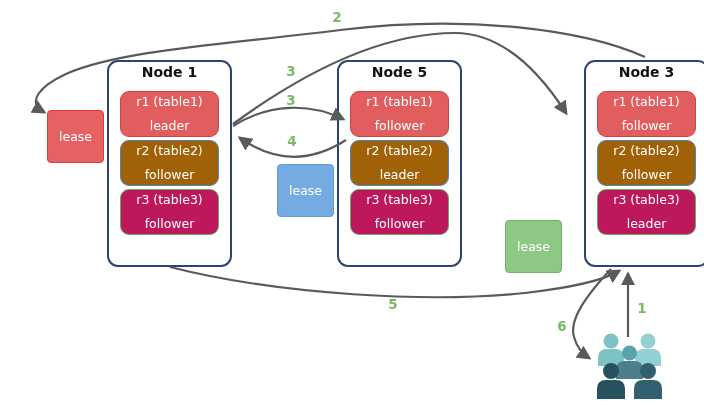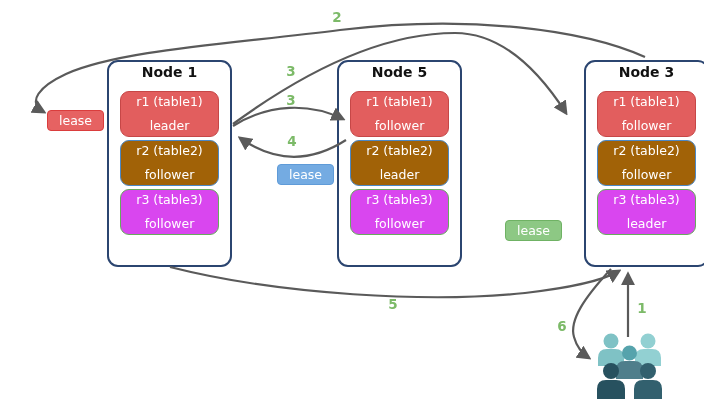--- a/index.html
+++ b/index.html
@@ -51,28 +51,28 @@
     align-items: center;
     justify-content: center;
     color: #ffffff;
     font-size: 12.5px;
     line-height: 1.3;
     text-align: center;
     gap: 8px;
   }
   .replica.red   { background: #e25e5e; border: 1.5px solid #c64747; }
   .replica.blue  { background: #a16207; border: 1.5px solid #4c88c6; }
-  .replica.green { background: #d946ef; border: 1.5px solid #68ab5e; }
+  .replica.green { background: #be185d; border: 1.5px solid #68ab5e; }
   .lease {
     position: absolute;
     z-index: 3;
     color: #ffffff;
     font-size: 12.5px;
     line-height: 15px;
-    padding: 2px 11px;
+    padding: 18px 11px;
     border-radius: 4px;
     box-sizing: border-box;
   }
   .lease.red   { background: #e66262; border: 1.5px solid #da3d3d; left: 47px;  top: 110px; }
   .lease.blue  { background: #74abe2; border: 1.5px solid #5f9bd8; left: 277px; top: 164px; }
   .lease.green { background: #8dc884; border: 1.5px solid #6fb264; left: 505px; top: 220px; }
   .step {
     position: absolute;
     z-index: 6;
     color: #7cba68;

